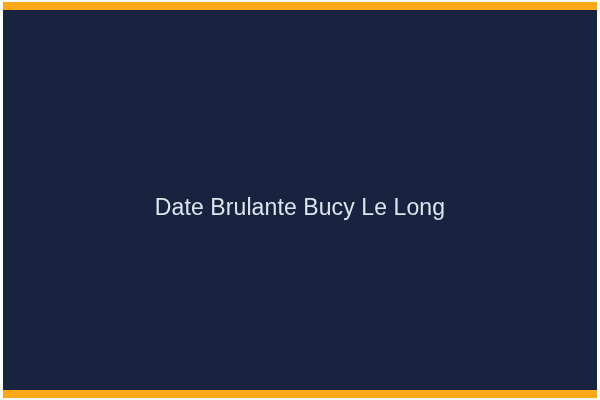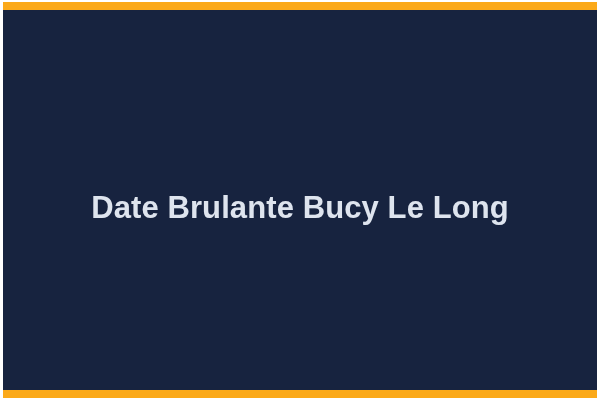--- a/index.html
+++ b/index.html
@@ -45,22 +45,22 @@
     background: #17233f;
     display: flex;
     align-items: center;
     justify-content: center;
     overflow: hidden;
   }
 
   .panel-caption {
     color: #dee4ee;
     font-family: "Liberation Sans", sans-serif;
-    font-size: 31px;
-    font-weight: 700;
+    font-size: 23px;
+    font-weight: 400;
     line-height: 1;
     letter-spacing: 0.1px;
     text-align: left;
     white-space: nowrap;
     user-select: none;
     position: relative;
     top: 7px;
   }
 </style>
 </head>

